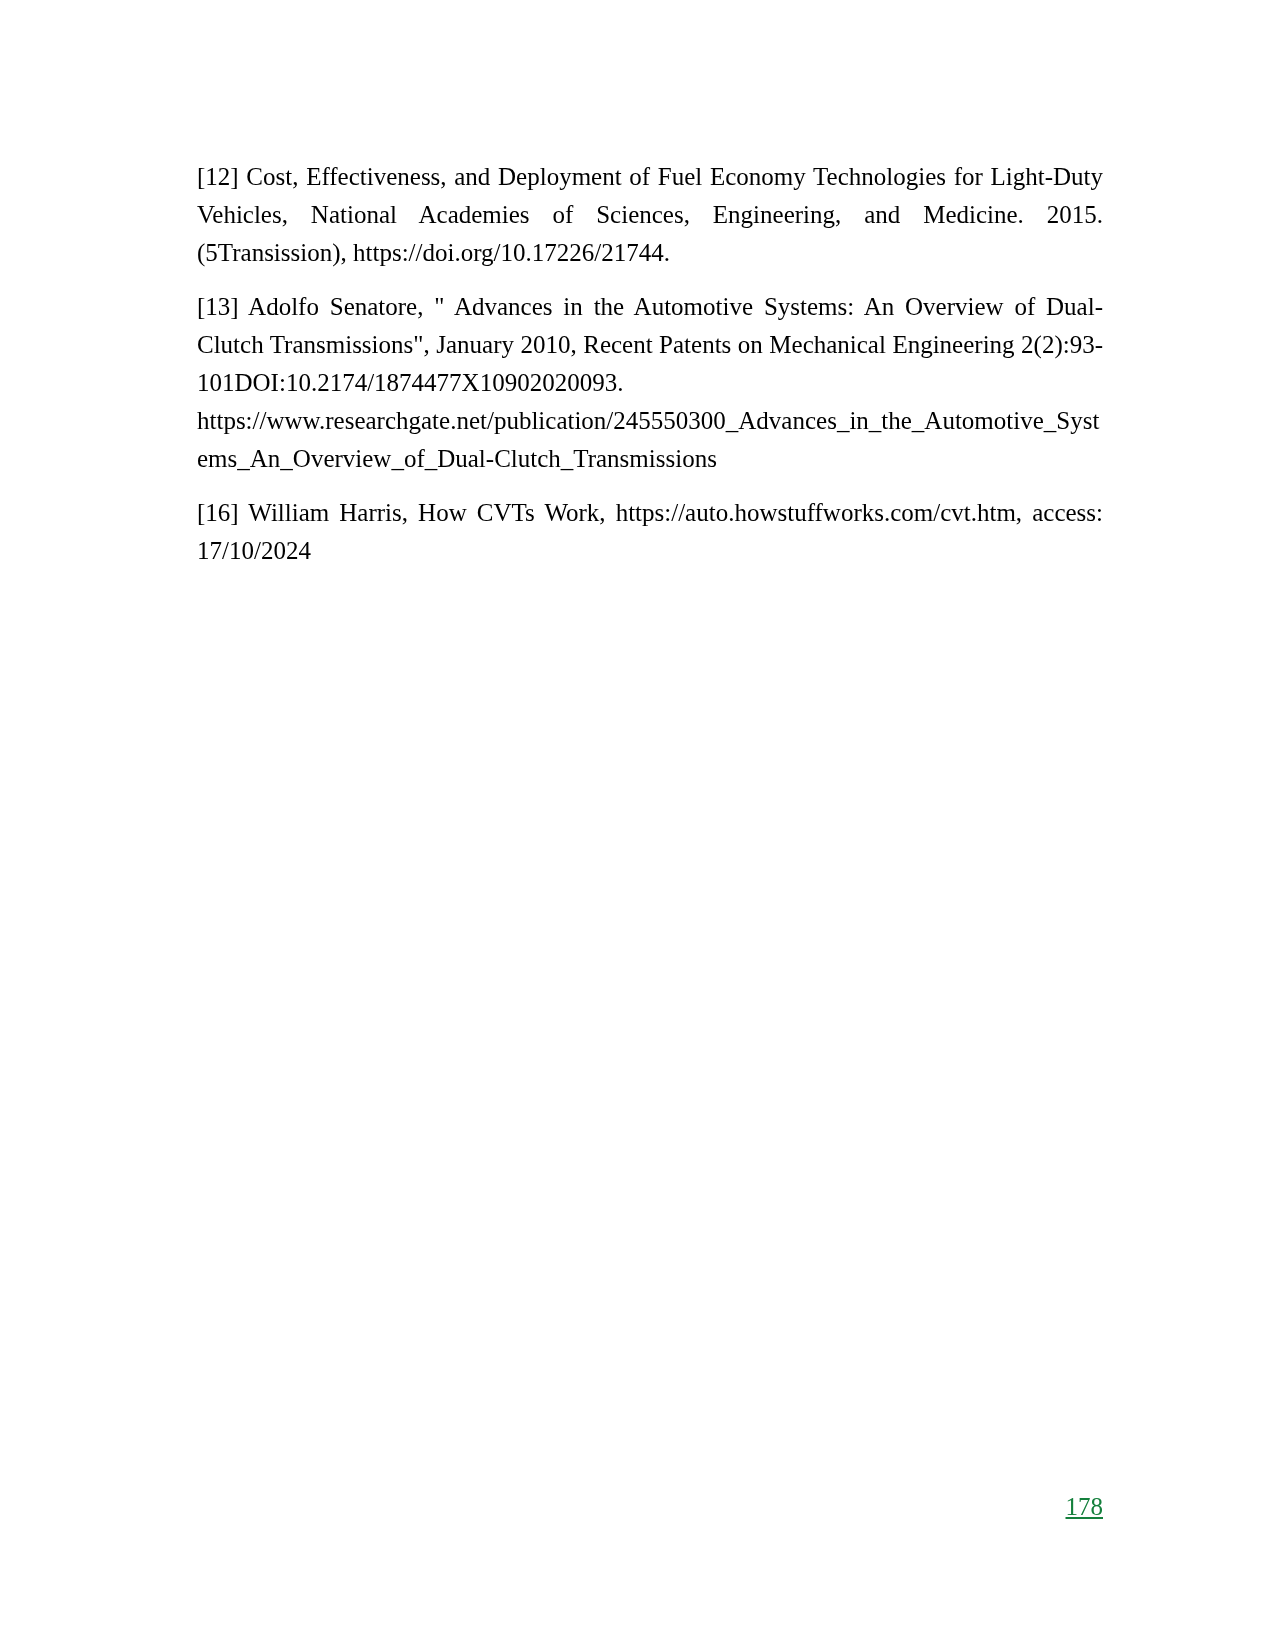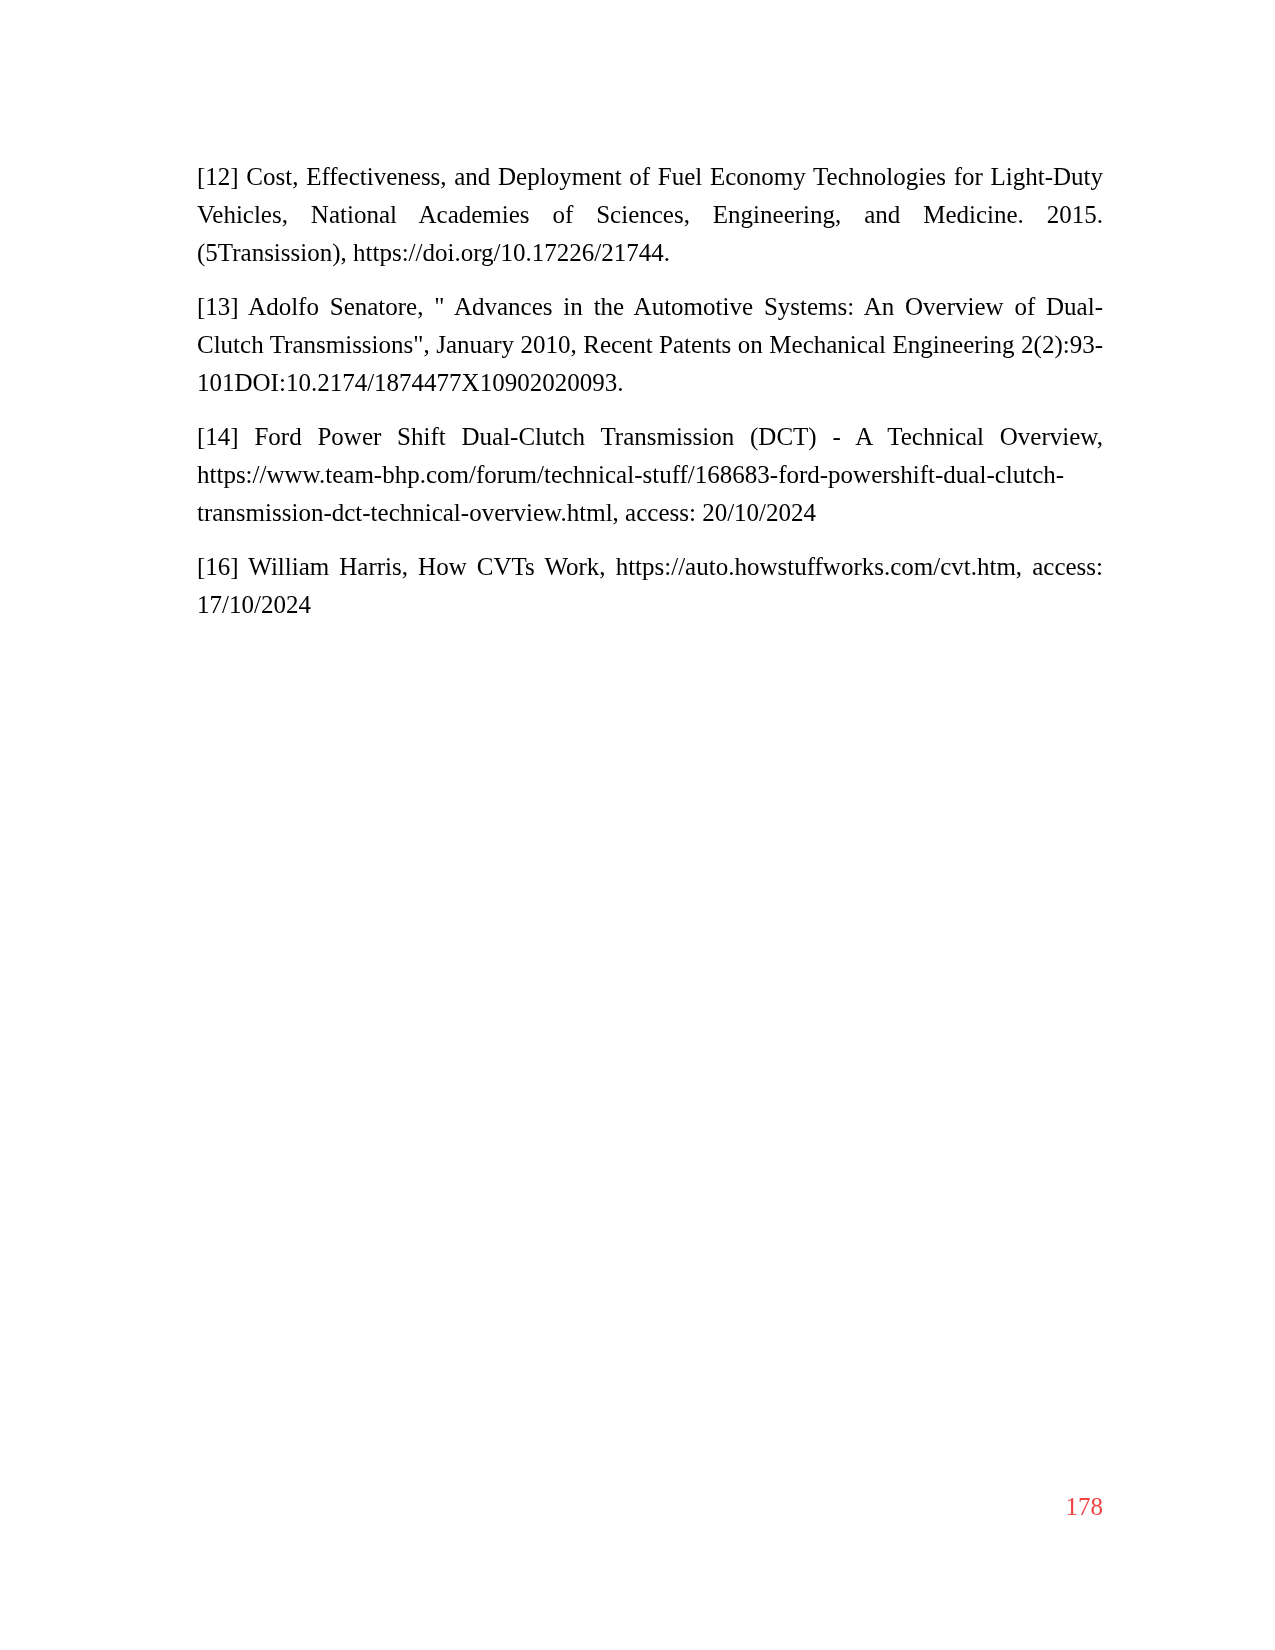--- a/index.html
+++ b/index.html
@@ -38,41 +38,40 @@
     display: block;
     overflow-wrap: break-word;
     word-wrap: break-word;
   }
   .page-number {
     position: absolute;
     right: 172px;
     top: 1492px;
     font-size: 25px;
     line-height: 30px;
-    color: #ef4444;
+    color: #15803d;
+    text-decoration: underline;
   }
 </style>
 </head>
 <body>
 
 <div class="page">
 
   <main class="content">
 
     <p class="ref">
       <span class="ref-text">[12] Cost, Effectiveness, and Deployment of Fuel Economy Technologies for Light-Duty Vehicles, National Academies of Sciences, Engineering, and Medicine. 2015. (5Transission), https://doi.org/10.17226/21744.</span>
     </p>
 
     <p class="ref">
       <span class="ref-text">[13] Adolfo Senatore, " Advances in the Automotive Systems: An Overview of Dual-Clutch Transmissions", January 2010, Recent Patents on Mechanical Engineering 2(2):93-101DOI:10.2174/1874477X10902020093.</span>
+      <span class="ref-url">https://www.researchgate.net/publication/245550300_Advances_in_the_Automotive_Systems_An_Overview_of_Dual-Clutch_Transmissions</span>
     </p>
 
-    <p class="ref">
-      <span class="ref-text">[14] Ford Power Shift Dual-Clutch Transmission (DCT) - A Technical Overview, https://www.team-bhp.com/forum/technical-stuff/168683-ford-powershift-dual-clutch-transmission-dct-technical-overview.html, access: 20/10/2024</span>
-    </p>
 
 
     <p class="ref tight">
       <span class="ref-text">[16] William Harris, How CVTs Work, https://auto.howstuffworks.com/cvt.htm, access: 17/10/2024</span>
     </p>
 
   </main>
 
   <footer class="page-number">178</footer>
 

